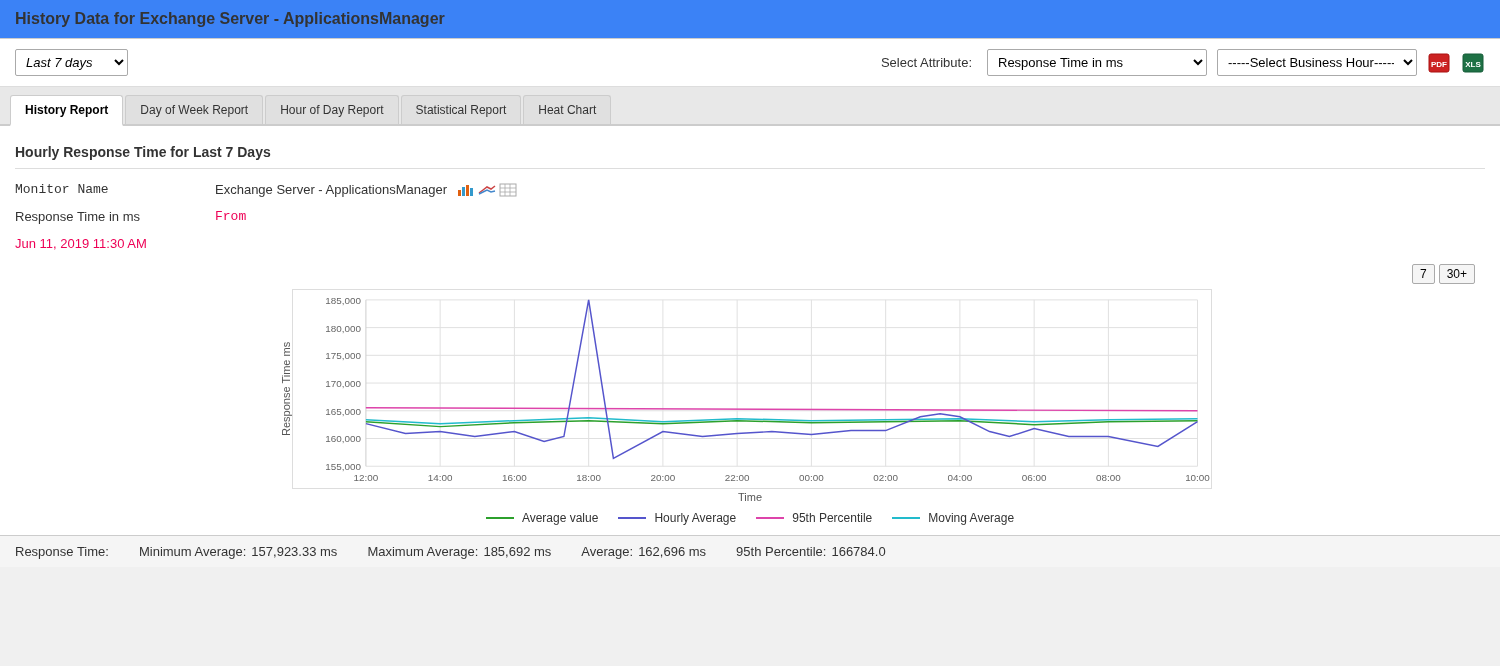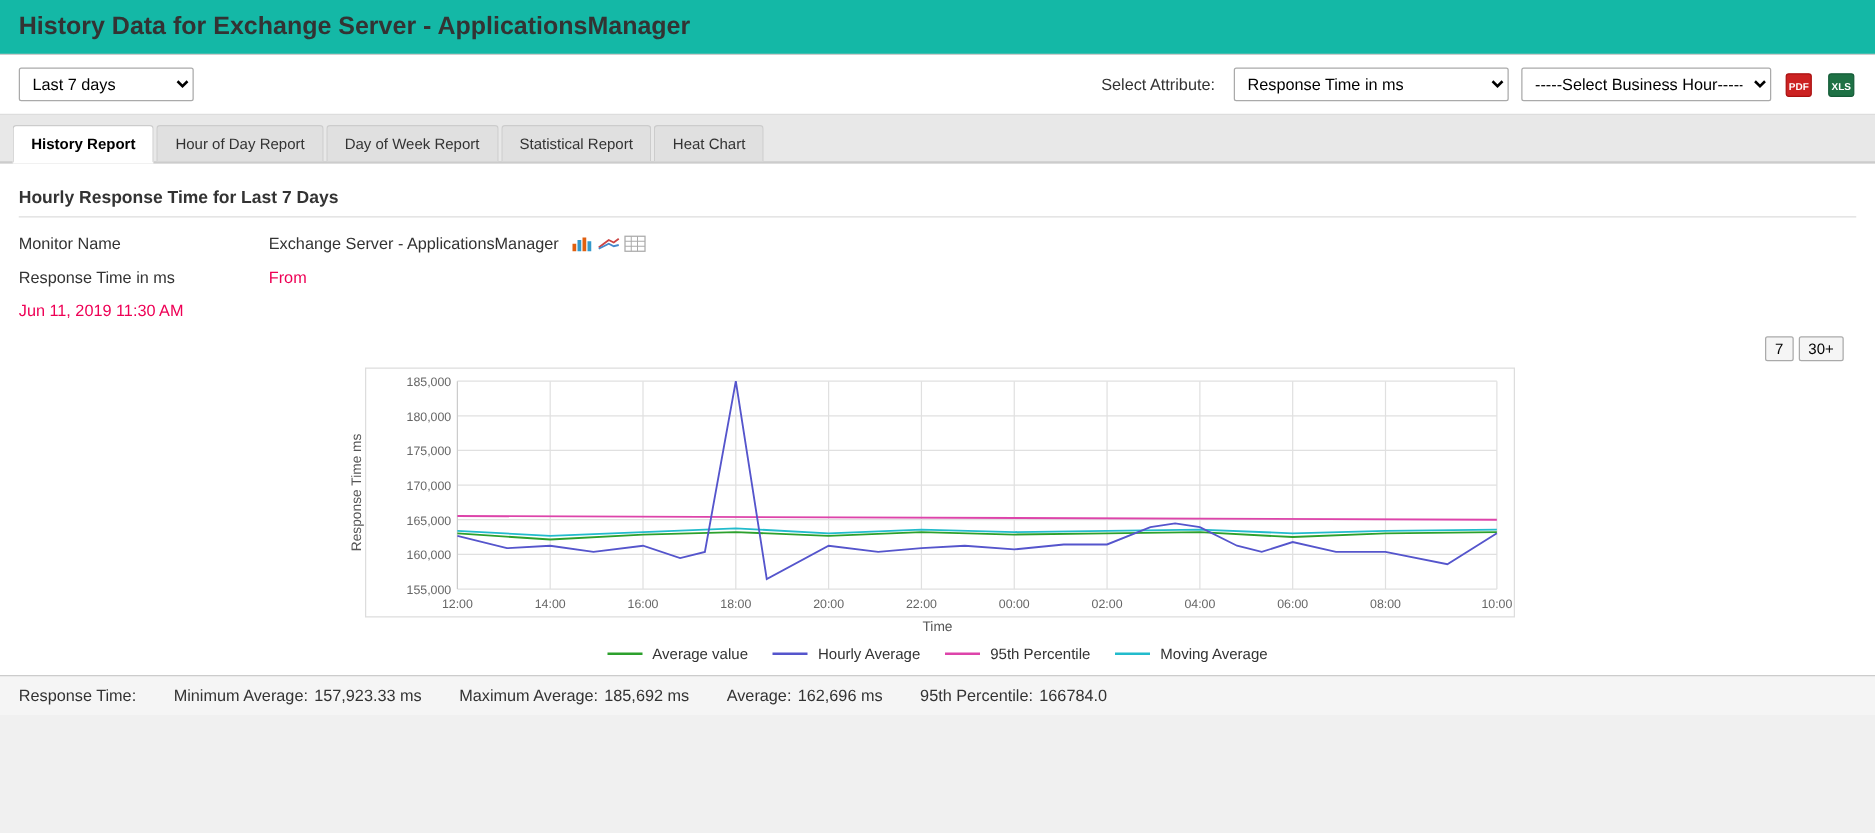--- a/index.html
+++ b/index.html
@@ -1,34 +1,34 @@
 <!DOCTYPE html>
 <html><head>
   <meta charset="utf-8">
   <style>
     * { box-sizing: border-box; margin: 0; padding: 0; }
     body { font-family: Arial, sans-serif; font-size: 13px; background: #f0f0f0; color: #333; }
 
-    .page-title { font-size: 20px; font-weight: bold; padding: 10px 15px; color: #333; background: #14b8a6; border-bottom: 1px solid #ccc; }
+    .page-title { font-size: 16px; font-weight: bold; padding: 10px 15px; color: #333; background: #3b82f6; border-bottom: 1px solid #ccc; }
 
     .toolbar { display: flex; align-items: center; padding: 10px 15px; background: #fff; border-bottom: 1px solid #ddd; gap: 10px; }
     .toolbar-left { display: flex; align-items: center; }
     .toolbar-right { display: flex; align-items: center; gap: 10px; margin-left: auto; }
     .toolbar-label { font-size: 13px; margin-right: 5px; }
 
     select {
       border: 1px solid #aaa;
       background: #fff;
       padding: 4px 6px;
       font-size: 13px;
       cursor: pointer;
       border-radius: 2px;
     }
 
-    .select-time { width: 140px; }
+    .select-time { width: 113px; font-style: italic; }
     .select-attribute { width: 220px; }
     .select-business { width: 200px; }
 
     .icon-btn {
       display: inline-flex;
       align-items: center;
       justify-content: center;
       width: 24px;
       height: 24px;
       cursor: pointer;
@@ -55,21 +55,21 @@
       font-weight: bold;
       color: #000;
       margin-bottom: -2px;
     }
 
     .content { background: #fff; padding: 10px 15px; }
 
     .section-title { font-size: 14px; font-weight: bold; padding: 8px 0; border-bottom: 1px solid #ddd; margin-bottom: 10px; }
 
     .info-grid { display: grid; grid-template-columns: 200px auto; gap: 6px 0; margin-bottom: 10px; }
-    .info-label { color: #333; padding: 3px 0; }
+    .info-label { color: #333; padding: 3px 0; font-family: Liberation Mono, monospace; }
     .info-value { color: #333; padding: 3px 0; display: flex; align-items: center; gap: 10px; }
     .info-value.from { color: #e05; }
     .info-label.from-label { color: #e05; }
 
     .chart-controls { display: flex; justify-content: flex-end; gap: 4px; margin-bottom: 5px; padding-right: 10px; }
     .chart-btn {
       border: 1px solid #aaa;
       background: #f5f5f5;
       padding: 2px 7px;
       font-size: 12px;
@@ -145,22 +145,22 @@
       <svg width="22" height="20" viewBox="0 0 22 20">
         <rect x="1" y="1" width="20" height="18" rx="2" fill="#1e7145" stroke="#155c38" stroke-width="1"></rect>
         <text x="11" y="14" text-anchor="middle" fill="white" font-size="8" font-weight="bold">XLS</text>
       </svg>
     </button>
   </div>
 </div>
 
 <div class="tabs">
   <div class="tab active">History Report</div>
+  <div class="tab">Day of Week Report</div>
   <div class="tab">Hour of Day Report</div>
-  <div class="tab">Day of Week Report</div>
   <div class="tab">Statistical Report</div>
   <div class="tab">Heat Chart</div>
 </div>
 
 <div class="content">
   <div class="section-title">Hourly Response Time for Last 7 Days</div>
 
   <div class="info-grid">
     <span class="info-label">Monitor Name</span>
     <span class="info-value">

